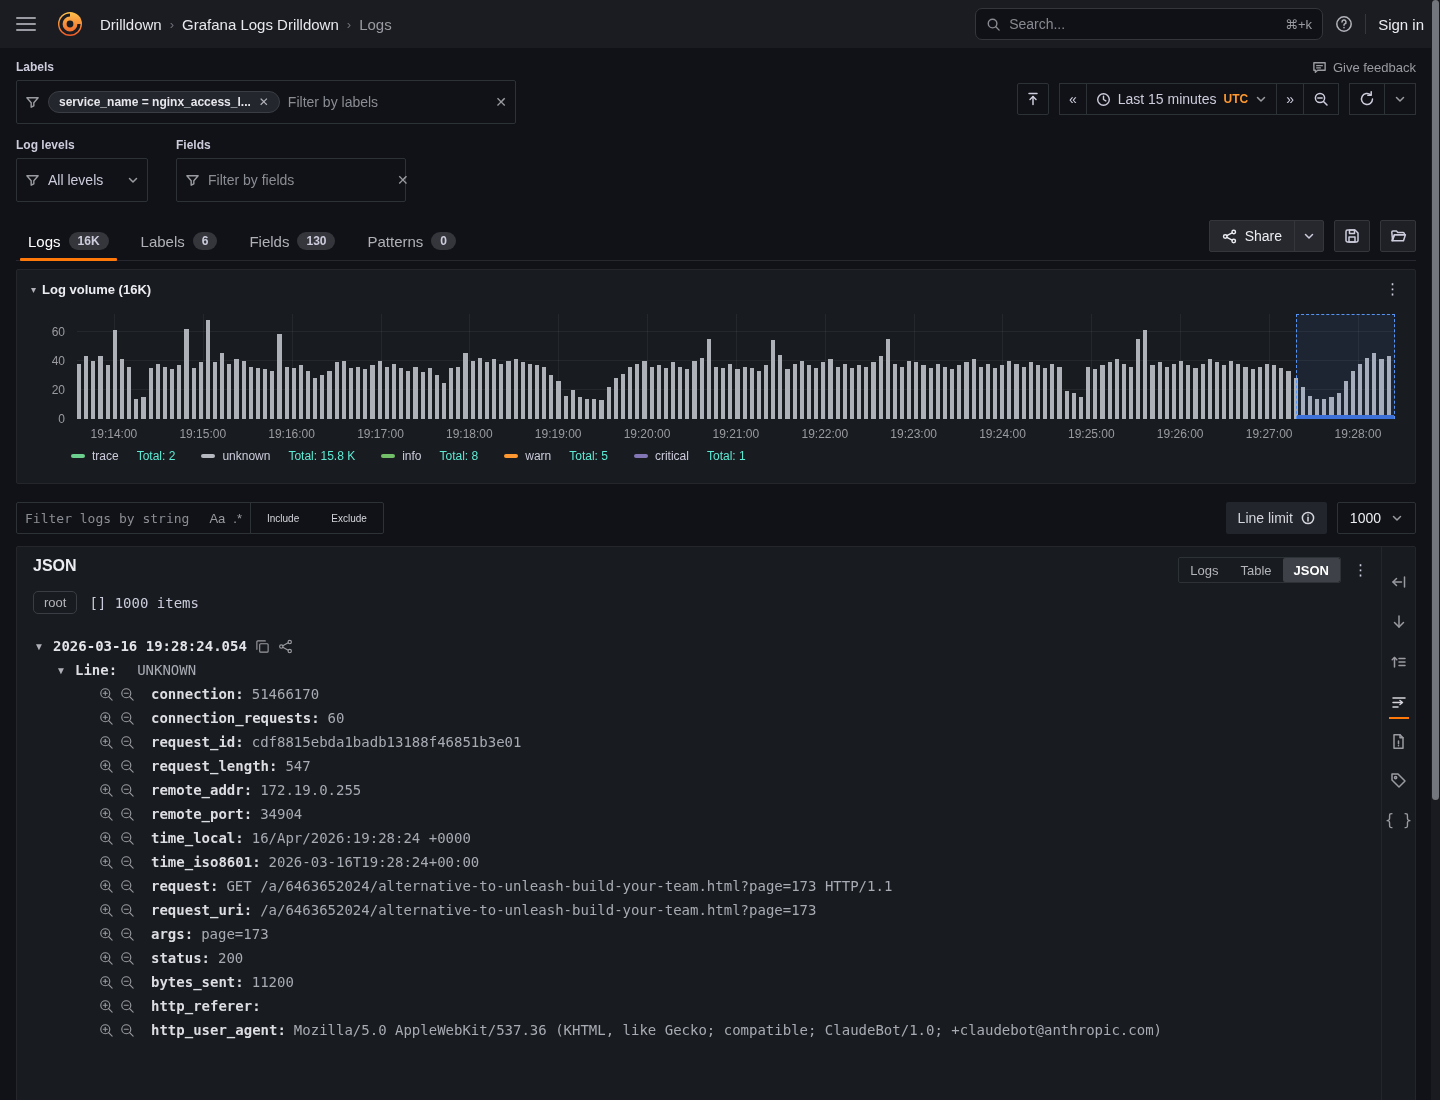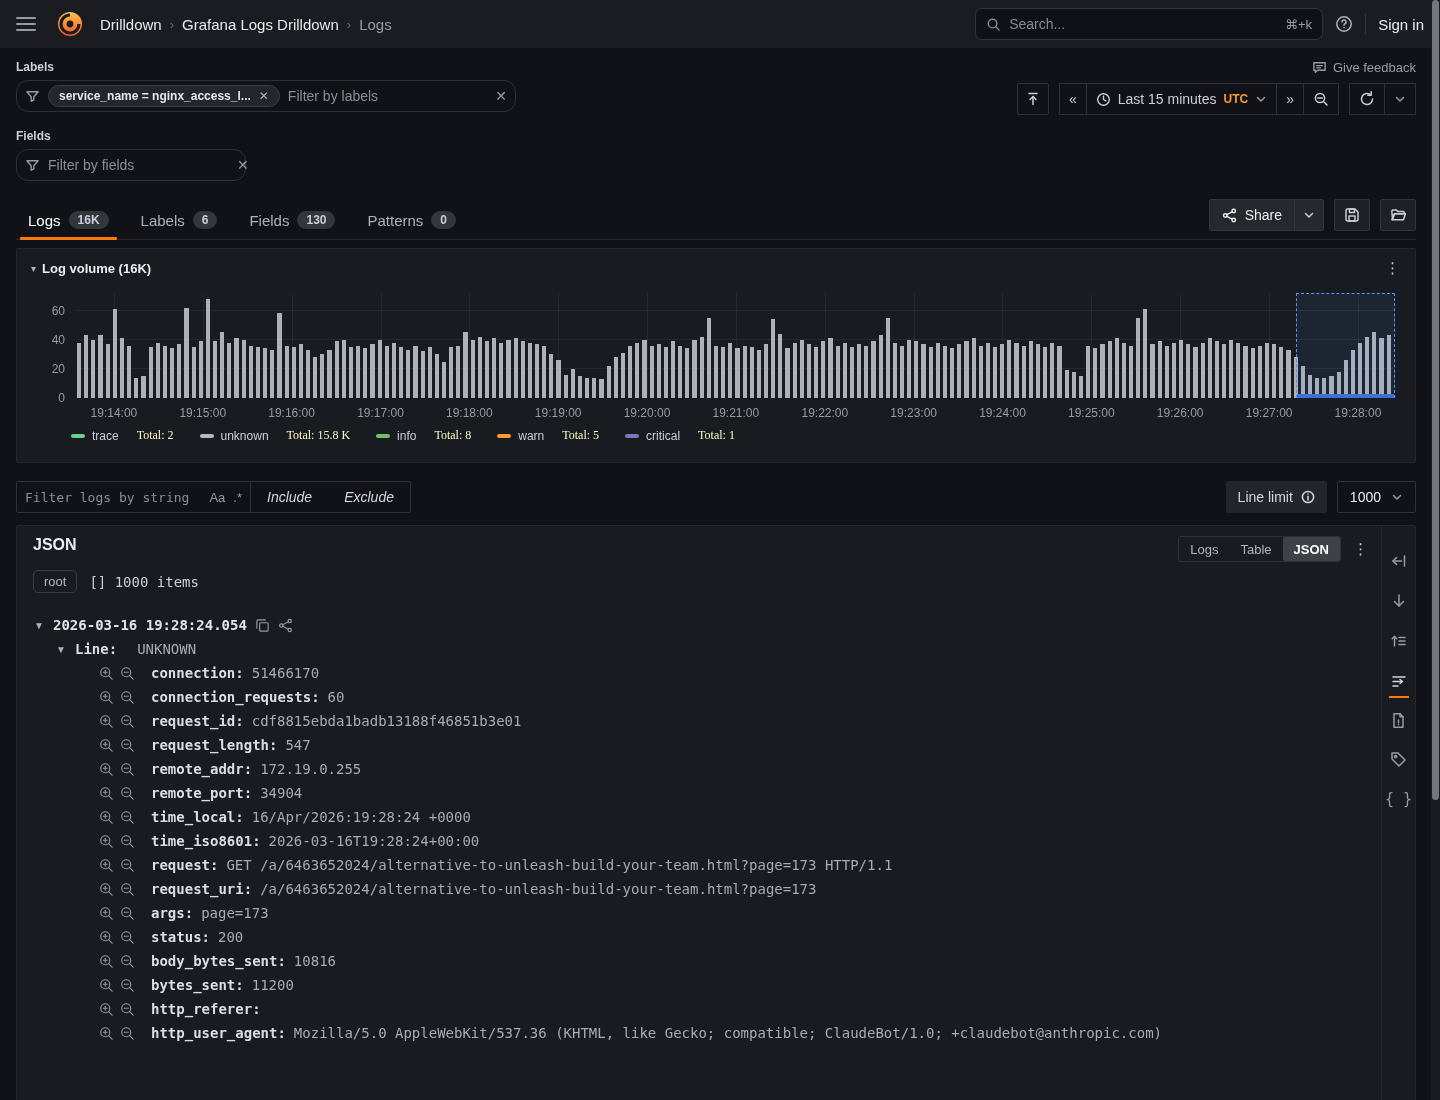--- a/index.html
+++ b/index.html
@@ -28,21 +28,21 @@
   .signin { background:none; border:none; color:#ecedf2; font-size:15px; font-weight:500; cursor:pointer; font-family:inherit; }
 
   
   .main { padding:12px 24px 0 16px; }
   .row-top { display:flex; justify-content:space-between; align-items:flex-start; }
   .fgroup { display:flex; flex-direction:column; gap:6px; }
   .flabel { font-size:12px; font-weight:600; color:#ccccdc; }
   .right-col { display:flex; flex-direction:column; align-items:flex-end; gap:8px; }
   .feedback { display:flex; align-items:center; gap:6px; color:#9a9ba2; font-size:13px; background:none; border:none; cursor:pointer; font-family:inherit; }
 
-  .input-like { height:32px; border:1px solid #2c3235; border-radius:12px; display:flex; align-items:center; padding:0 8px; gap:8px; background:transparent; }
+  .input-like { height:44px; border:1px solid #2c3235; border-radius:2px; display:flex; align-items:center; padding:0 8px; gap:8px; background:transparent; }
   .labels-box { width:500px; }
   .funnel { color:#9a9ba2; flex:none; }
   .chip { display:flex; align-items:center; gap:8px; background:#24262d; border:1px solid #3b3d44; border-radius:14px;
     padding:3px 10px; font-size:12px; font-weight:600; color:#e6e6ec; white-space:nowrap; cursor:pointer; }
   .chip .x { color:#b3b4bb; font-size:12px; }
   .ghost-input { flex:1; background:transparent; border:none; outline:none; color:#ccccdc; font-size:14px; font-family:inherit; }
   .ghost-input::placeholder { color:#8b8d94; }
   .clear-x { color:#9a9ba2; background:none; border:none; cursor:pointer; font-size:14px; }
 
   .controls-right { display:flex; align-items:center; gap:10px; }
@@ -92,31 +92,31 @@
   .bars { position:absolute; inset:0; display:flex; align-items:flex-end; }
   .bar { flex:1 1 0; margin-right:3px; background:#aeb1b8; border-radius:0; min-height:2px; }
   .sel { position:absolute; top:0; bottom:0; right:0; background:rgba(87,148,242,0.09);
     border-left:1px dashed #5794f2; border-right:1px dashed #5794f2; border-top:1px dashed #5794f2; }
   .sel::after { content:""; position:absolute; left:0; right:0; bottom:0; height:4px; background:#3d71d9; }
   .x-axis { position:relative; height:20px; margin:4px 6px 0 46px; }
   .x-axis span { position:absolute; transform:translateX(-50%); font-size:12px; color:#9a9ba2; top:4px; white-space:nowrap; }
   .legend { display:flex; align-items:center; margin:6px 0 0 40px; font-size:12px; color:#ccccdc; flex-wrap:nowrap; }
   .leg-item { display:flex; align-items:center; gap:7px; margin-right:18px; cursor:pointer; }
   .leg-swatch { width:14px; height:4px; border-radius:2px; }
-  .leg-total { color:#fef9c3; margin-right:26px;font-family:Liberation Serif, serif; }
+  .leg-total { color:#5eead4; margin-right:26px; }
 
   
   .logfilter-row { display:flex; align-items:center; margin-top:18px; }
   .lf-group { display:flex; height:32px; border:1px solid #2c3235; border-radius:2px; }
   .lf-input { display:flex; align-items:center; width:234px; padding:0 8px; gap:8px; border-right:1px solid #2c3235; }
   .lf-input input { flex:1; min-width:0; background:transparent; border:none; outline:none; color:#ccccdc;
     font-family:"DejaVu Sans Mono",monospace; font-size:13px; }
   .lf-input input::placeholder { color:#8b8d94; }
   .lf-toggle { color:#9a9ba2; font-size:13px; background:none; border:none; cursor:pointer; font-family:inherit; }
-  .lf-btn { background:none; border:none; color:#d5d6dd; font-size:14px; font-weight:500; padding:0 16px; cursor:pointer; font-family:inherit;font-style:italic; }
+  .lf-btn { background:none; border:none; color:#d5d6dd; font-size:10px; font-weight:500; padding:0 16px; cursor:pointer; font-family:inherit; }
   .lf-right { margin-left:auto; display:flex; align-items:center; gap:10px; }
   .linelimit-btn { display:flex; align-items:center; gap:8px; height:32px; padding:0 12px; background:#22252b;
     border:none; border-radius:2px; color:#d5d6dd; font-size:14px; font-weight:500; cursor:pointer; font-family:inherit; }
   .limit-select { display:flex; align-items:center; gap:10px; height:32px; padding:0 12px; border:1px solid #2c3235;
     border-radius:2px; color:#ecedf2; font-size:14px; cursor:pointer; background:transparent; }
 
   
   .panel-json { margin-top:12px; height:660px; position:relative; overflow:hidden; }
   .json-inner { padding:10px 46px 0 16px; }
   .json-head { display:flex; align-items:flex-start; }
@@ -270,20 +270,32 @@
                 <polyline points="2.5,4.5 6,8 9.5,4.5"></polyline>
               </svg>
           </button>
         </div>
       </div>
     </div>
   </div>
 
   <div class="row-second">
     <div class="fgroup">
+      <span class="flabel">Log levels</span>
+      <div class="input-like levels-box">
+        <svg class="ic funnel" width="15" height="15" viewBox="0 0 16 16">
+            <path d="M2 3h12l-4.6 5.2v3.4L6.6 13V8.2z"></path>
+          </svg>
+        <span style="flex:1;font-size:14px;color:#ccccdc">All levels</span>
+        <svg class="ic chev" width="12" height="12" viewBox="0 0 12 12">
+            <polyline points="2.5,4.5 6,8 9.5,4.5"></polyline>
+          </svg>
+      </div>
+    </div>
+    <div class="fgroup">
       <span class="flabel">Fields</span>
       <div class="input-like fields-box">
         <svg class="ic funnel" width="15" height="15" viewBox="0 0 16 16">
             <path d="M2 3h12l-4.6 5.2v3.4L6.6 13V8.2z"></path>
           </svg>
         <input class="ghost-input" placeholder="Filter by fields" style="">
         <button class="clear-x">✕</button>
       </div>
     </div>
   </div>
@@ -887,37 +899,20 @@
                 <line x1="10.3" y1="10.3" x2="14" y2="14"></line>
                 <line x1="4.6" y1="6.7" x2="8.8" y2="6.7"></line>
                 <line x1="6.7" y1="4.6" x2="6.7" y2="8.8"></line>
               </svg>
               <svg class="ic" width="15" height="15" viewBox="0 0 16 16" style="stroke-width:1.2">
                 <circle cx="6.7" cy="6.7" r="4.8"></circle>
                 <line x1="10.3" y1="10.3" x2="14" y2="14"></line>
                 <line x1="4.6" y1="6.7" x2="8.8" y2="6.7"></line>
               </svg>
             </span>
-            <span class="k">body_bytes_sent:</span>
-            <span class="v">10816</span>
-          </div>
-          <div class="trow kv">
-            <span class="zbtns">
-              <svg class="ic" width="15" height="15" viewBox="0 0 16 16" style="stroke-width:1.2">
-                <circle cx="6.7" cy="6.7" r="4.8"></circle>
-                <line x1="10.3" y1="10.3" x2="14" y2="14"></line>
-                <line x1="4.6" y1="6.7" x2="8.8" y2="6.7"></line>
-                <line x1="6.7" y1="4.6" x2="6.7" y2="8.8"></line>
-              </svg>
-              <svg class="ic" width="15" height="15" viewBox="0 0 16 16" style="stroke-width:1.2">
-                <circle cx="6.7" cy="6.7" r="4.8"></circle>
-                <line x1="10.3" y1="10.3" x2="14" y2="14"></line>
-                <line x1="4.6" y1="6.7" x2="8.8" y2="6.7"></line>
-              </svg>
-            </span>
             <span class="k">bytes_sent:</span>
             <span class="v">11200</span>
           </div>
           <div class="trow kv">
             <span class="zbtns">
               <svg class="ic" width="15" height="15" viewBox="0 0 16 16" style="stroke-width:1.2">
                 <circle cx="6.7" cy="6.7" r="4.8"></circle>
                 <line x1="10.3" y1="10.3" x2="14" y2="14"></line>
                 <line x1="4.6" y1="6.7" x2="8.8" y2="6.7"></line>
                 <line x1="6.7" y1="4.6" x2="6.7" y2="8.8"></line>

